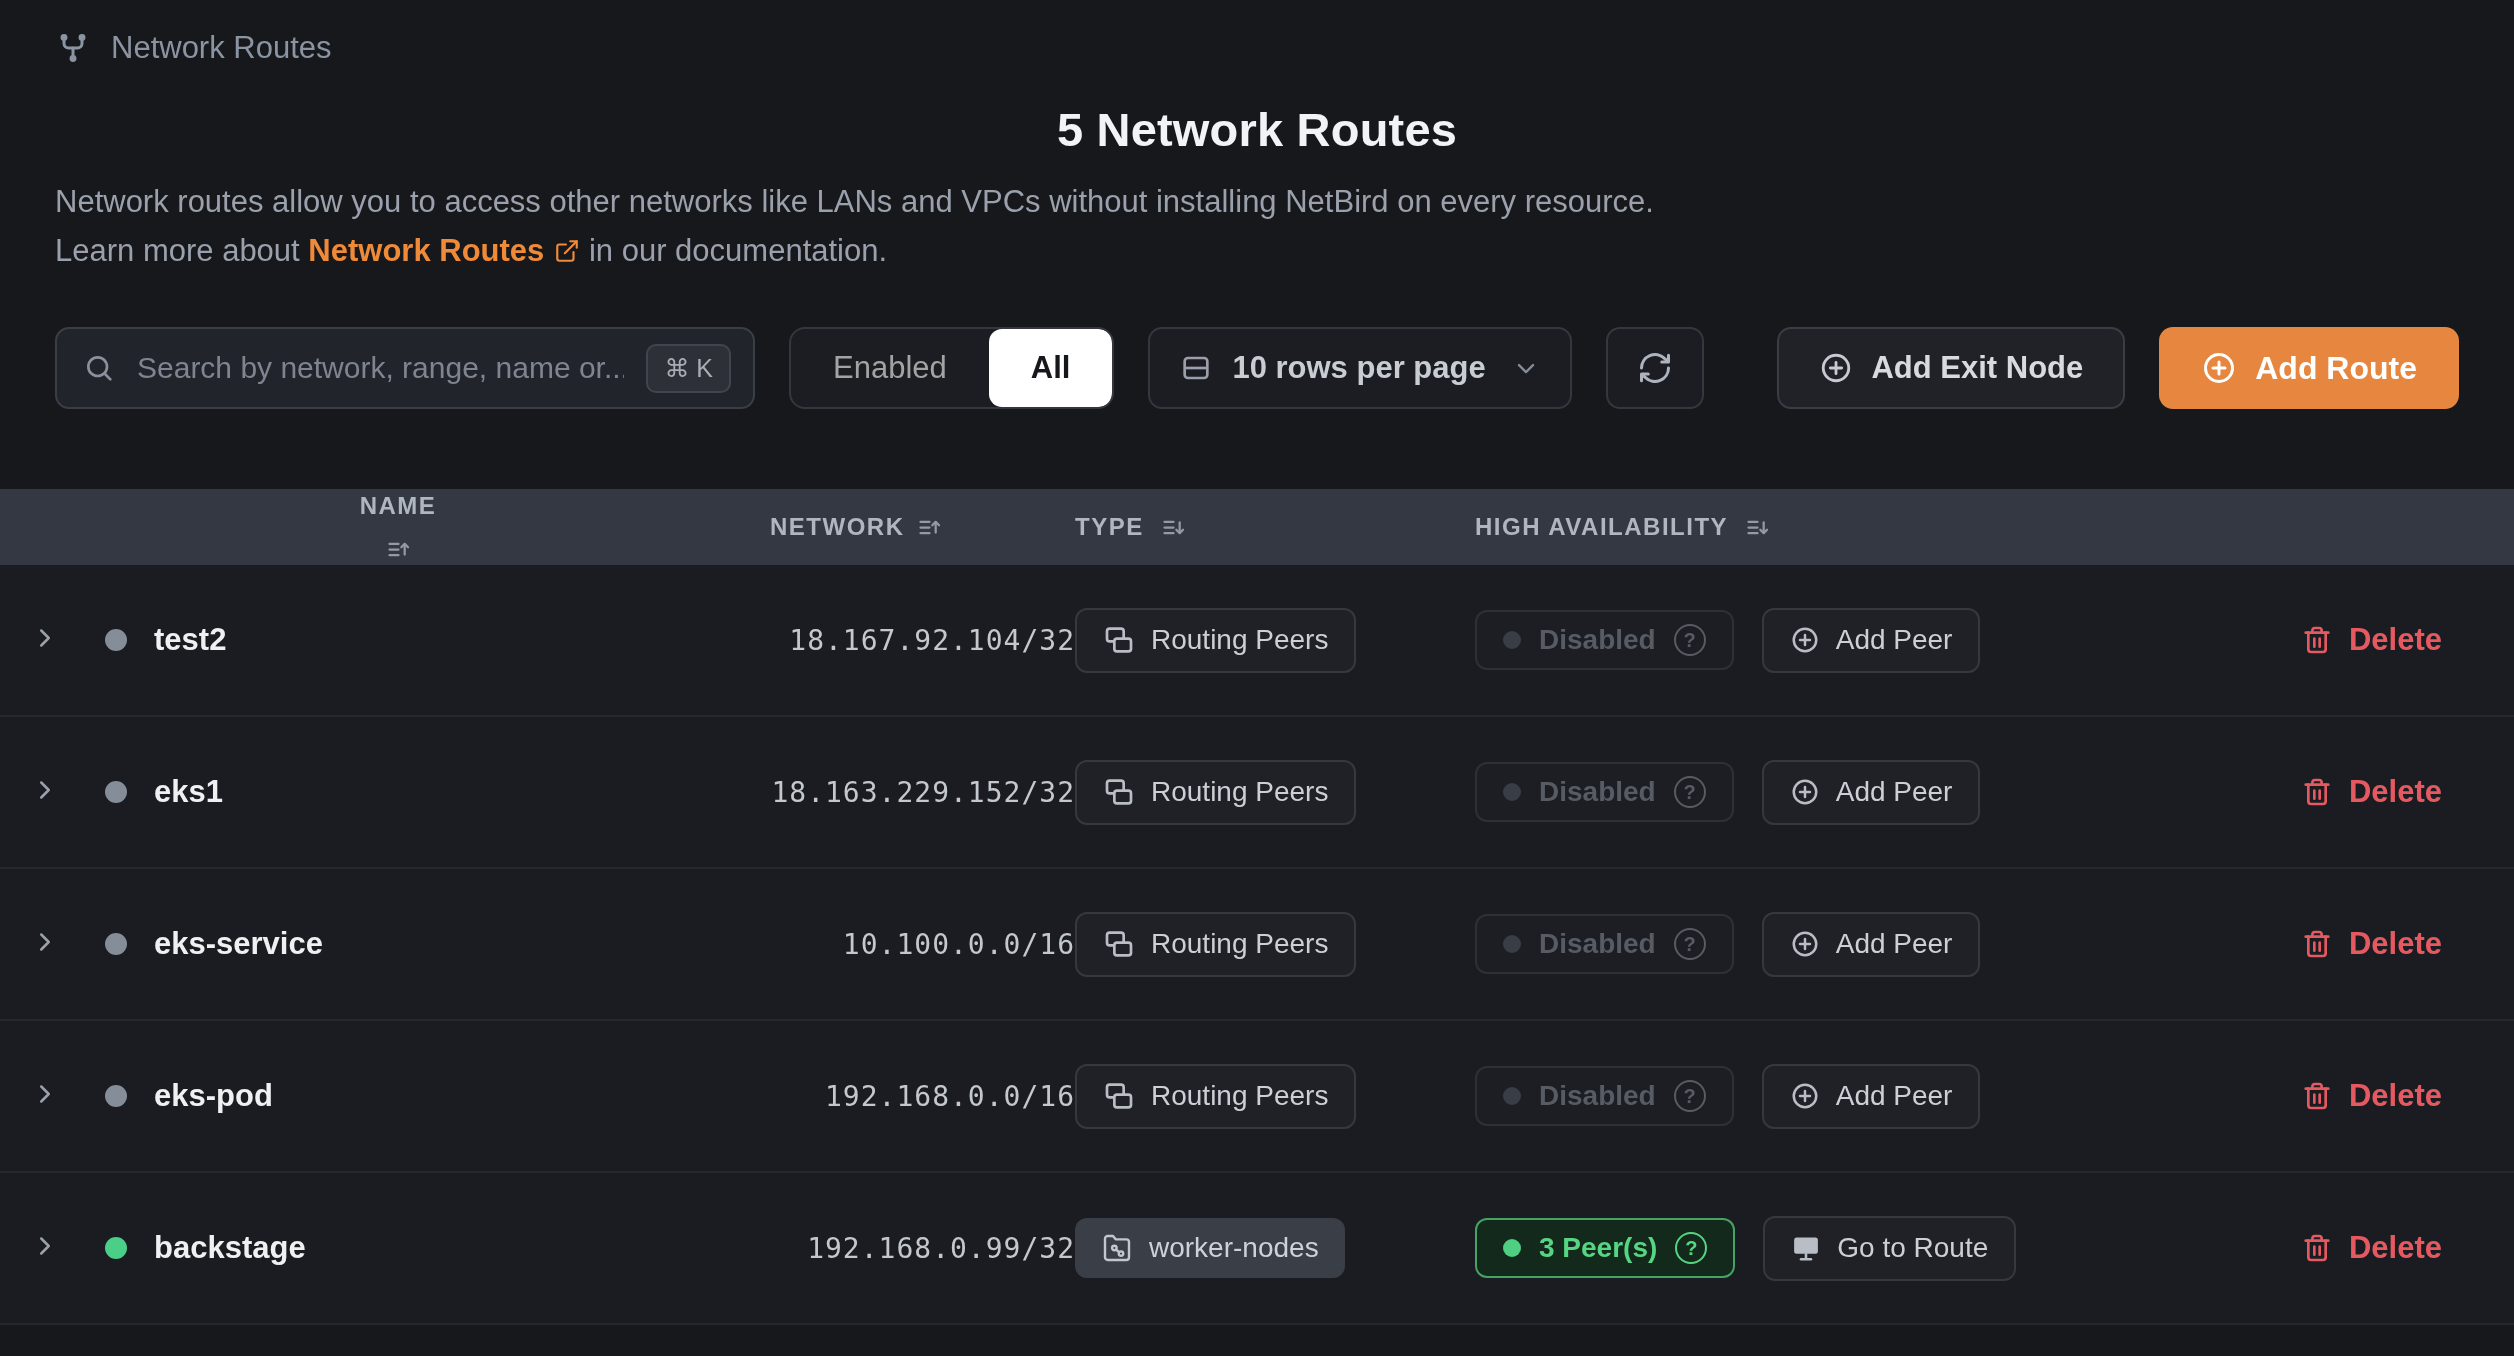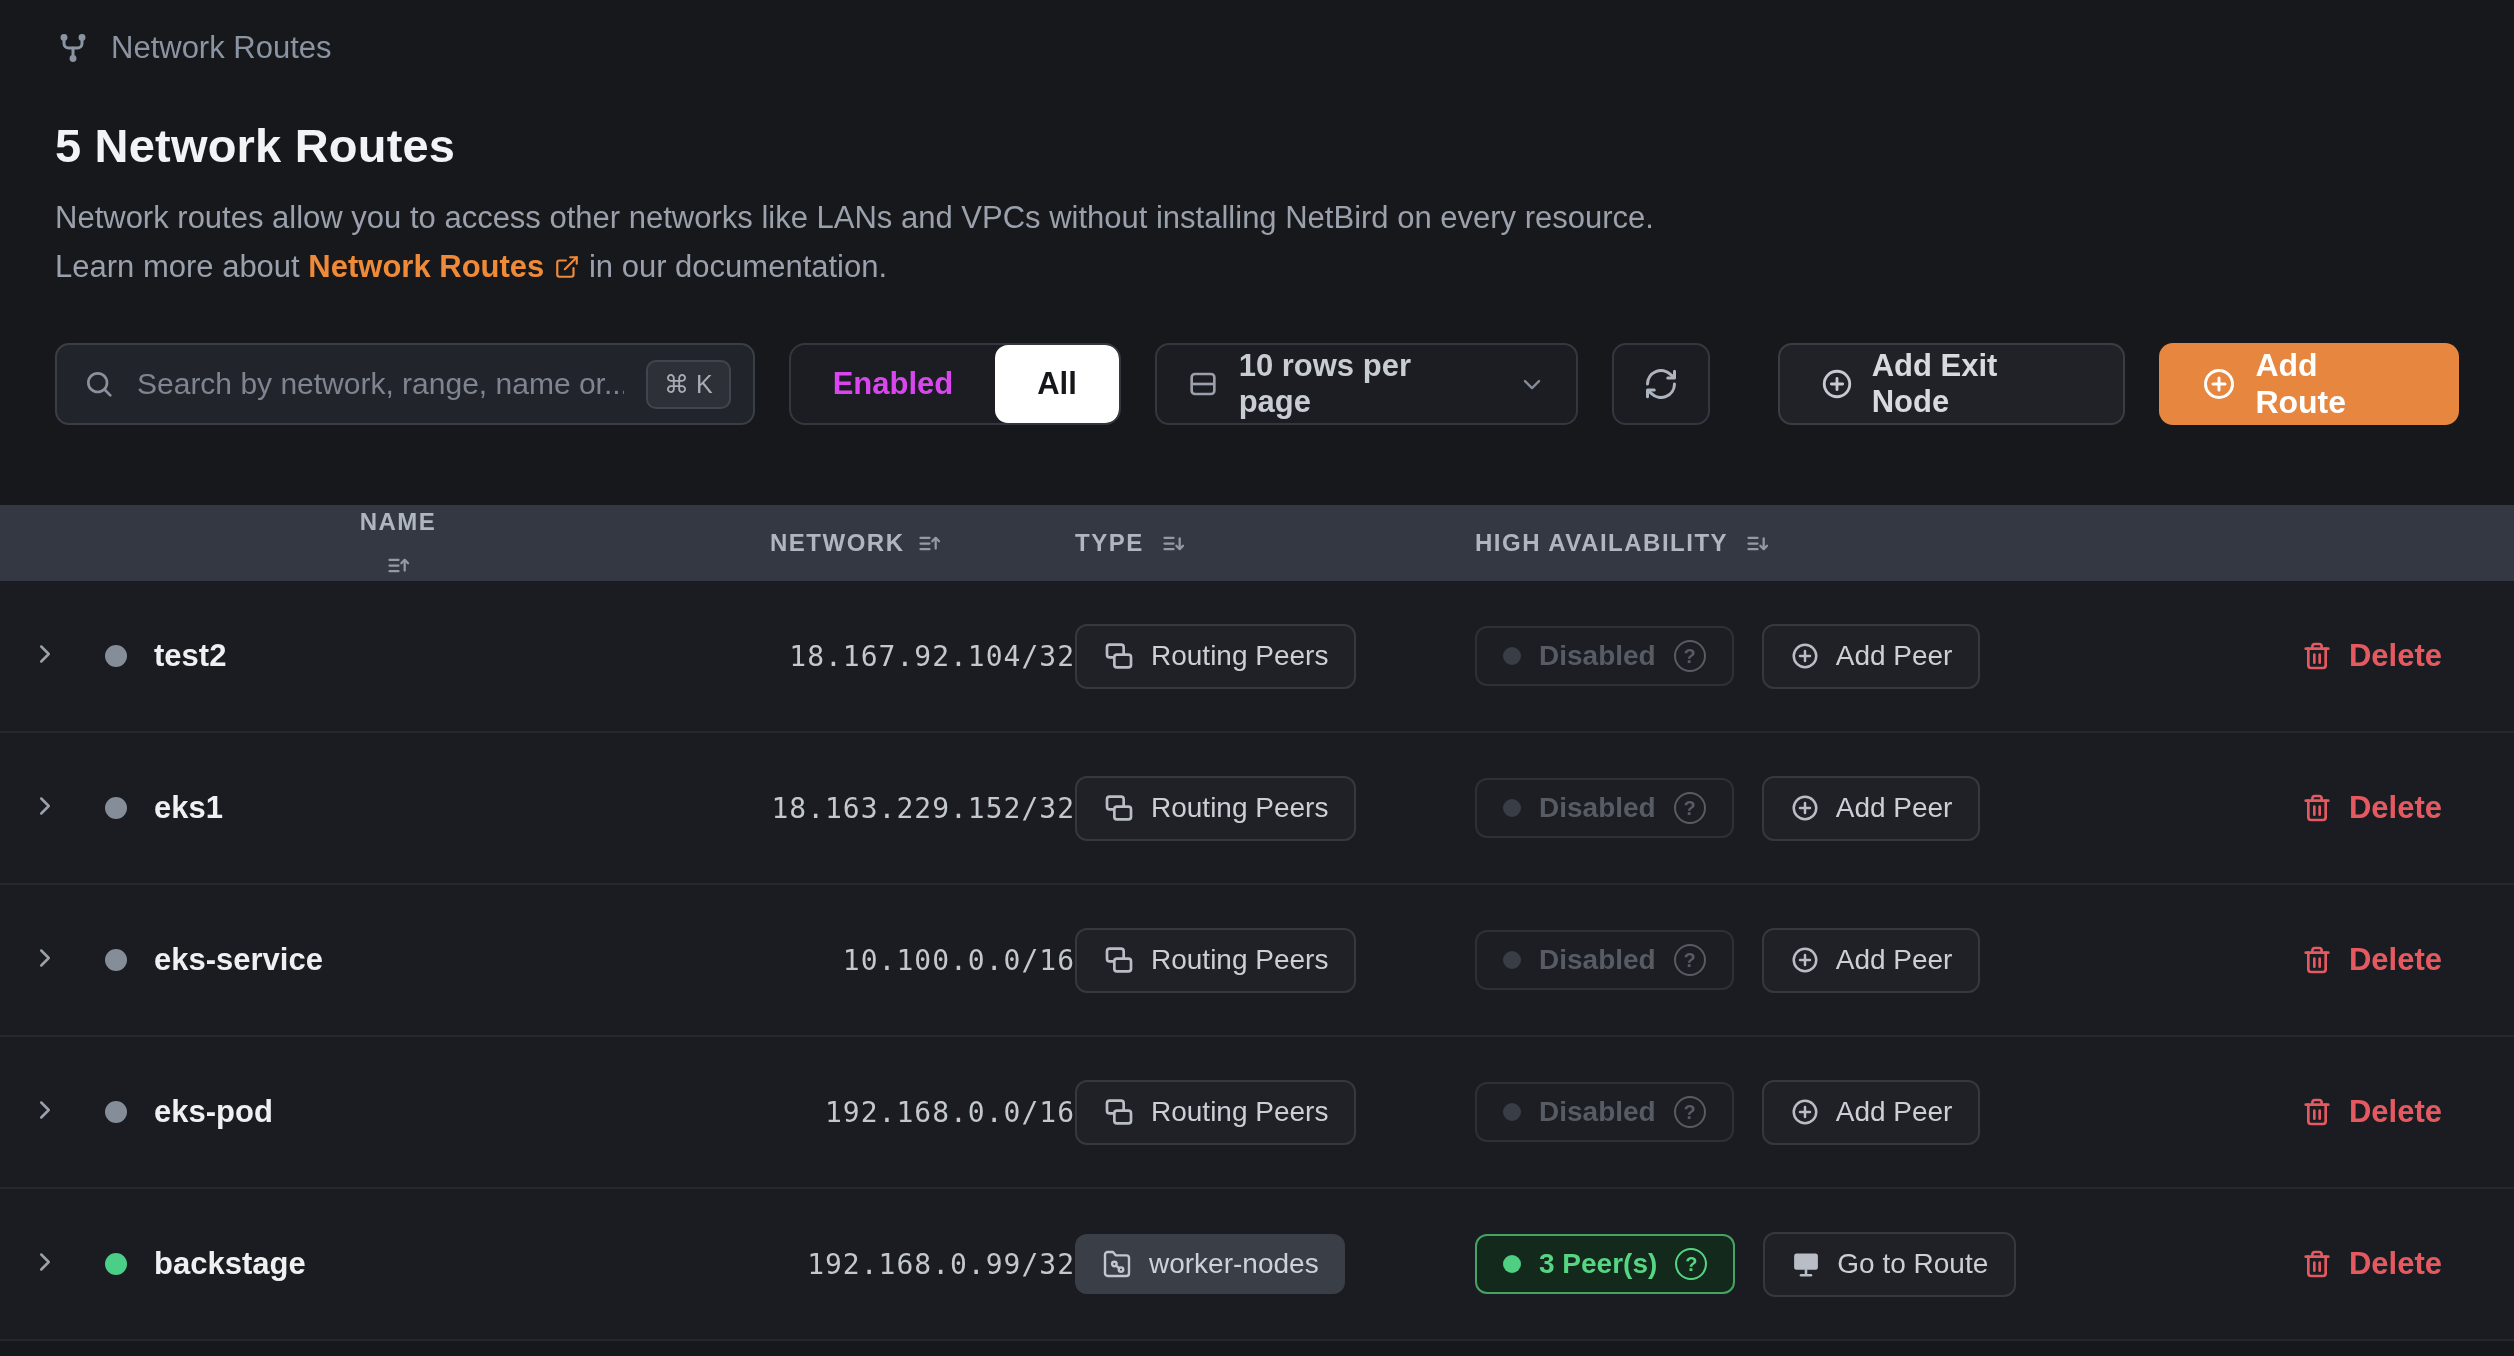--- a/index.html
+++ b/index.html
@@ -4,36 +4,36 @@
 <style>
   * { margin:0; padding:0; box-sizing:border-box; }
   html,body { width:2514px; height:1356px; background:#16181c; font-family:"Liberation Sans",sans-serif; overflow:hidden; }
 
   .icon { display:inline-flex; flex:none; }
   .icon svg { display:block; }
 
   
   .page-top { padding:30px 55px 0 55px; }
   .breadcrumb { display:flex; align-items:center; gap:20px; color:#8b94a2; font-size:31px; }
-  .page-title { margin-top:52px; font-size:47px; font-weight:700; color:#f2f3f5; letter-spacing:.2px; }
+  .page-title { margin-top:36px; font-size:47px; font-weight:700; color:#f2f3f5; letter-spacing:.2px;text-align:center; }
   .page-desc { margin-top:20px; font-size:31px; line-height:49px; color:#9aa1ac; }
   .doc-link { color:#ef8a39; font-weight:600; display:inline-flex; align-items:center; gap:10px; cursor:pointer; }
 
   
   .toolbar { margin-top:52px; padding:0 55px; display:flex; align-items:center; gap:34px; }
   .search-box { width:700px; height:82px; background:#22242b; border:2px solid #3a3e46; border-radius:14px;
                 display:flex; align-items:center; gap:22px; padding:0 22px 0 26px; }
   .search-box input { flex:1; background:transparent; border:none; outline:none; color:#d6d9de;
                       font-size:30px; font-family:"Liberation Sans",sans-serif; }
   .search-box input::placeholder { color:#7e8590; }
   .kbd { background:#2d3037; border:2px solid #42454d; border-radius:10px; padding:8px 16px;
          font-size:25px; color:#a7acb5; white-space:nowrap; }
 
   .seg-toggle { height:82px; display:flex; align-items:stretch; background:#1b1d22; border:2px solid #34373f; border-radius:16px; overflow:hidden; }
-  .seg { display:flex; align-items:center; padding:0 42px; font-size:31px; font-weight:700; color:#d946ef; cursor:pointer; }
+  .seg { display:flex; align-items:center; padding:0 42px; font-size:31px; font-weight:400; color:#a3a3a3; cursor:pointer; }
   .seg.selected { background:#ffffff; color:#15171b; border-radius:13px; font-weight:700; }
 
   .select-btn, .icon-btn, .ghost-btn { height:82px; background:#1b1d23; border:2px solid #34373f; border-radius:14px;
         display:flex; align-items:center; gap:20px; padding:0 30px; color:#c8ccd3; font-size:31px; font-weight:600; cursor:pointer; }
   .icon-btn { width:98px; justify-content:center; padding:0; color:#aeb4bd; }
   .select-btn .chev { color:#868c97; margin-left:6px; }
 
   .toolbar-spacer { flex:1; }
   .ghost-btn { background:#202228; border-color:#3a3d45; color:#d7dade; font-weight:700; padding:0 40px; gap:18px; }
   .primary-btn { height:82px; background:#e7873f; border:none; border-radius:14px; display:flex; align-items:center;

